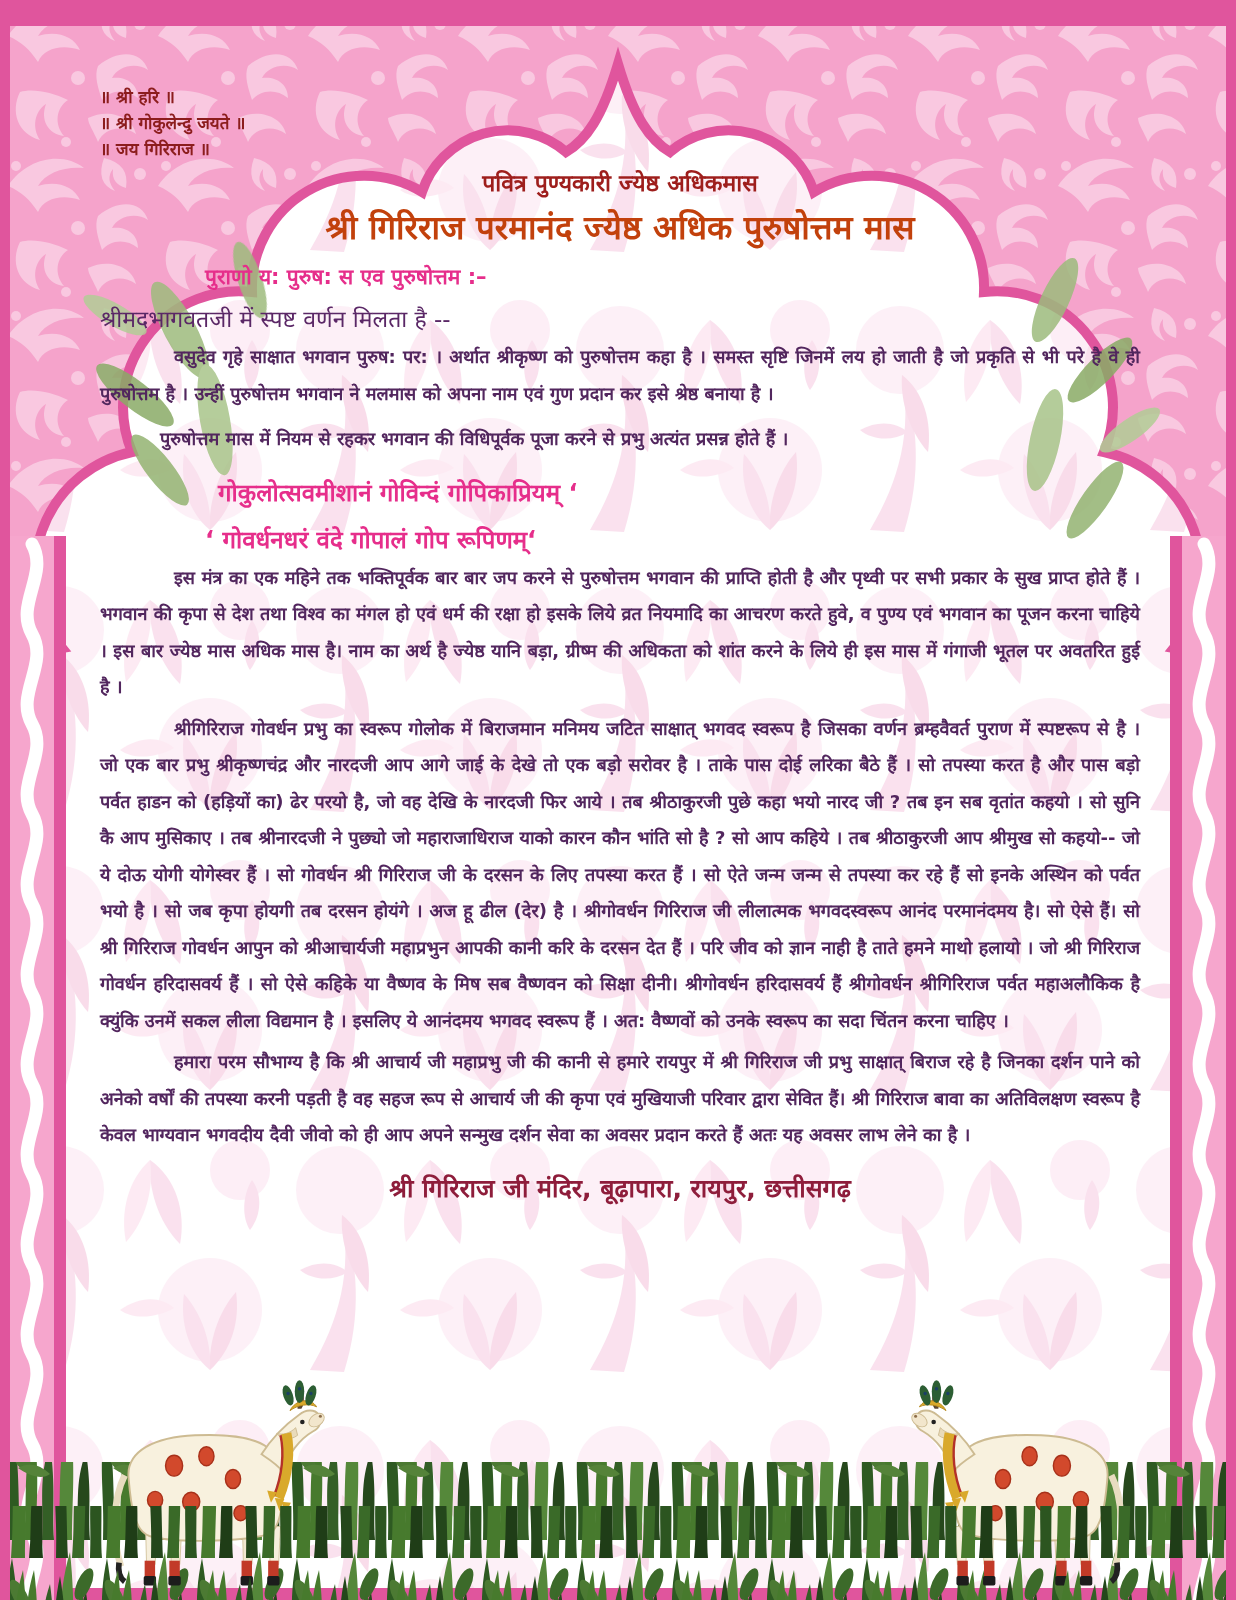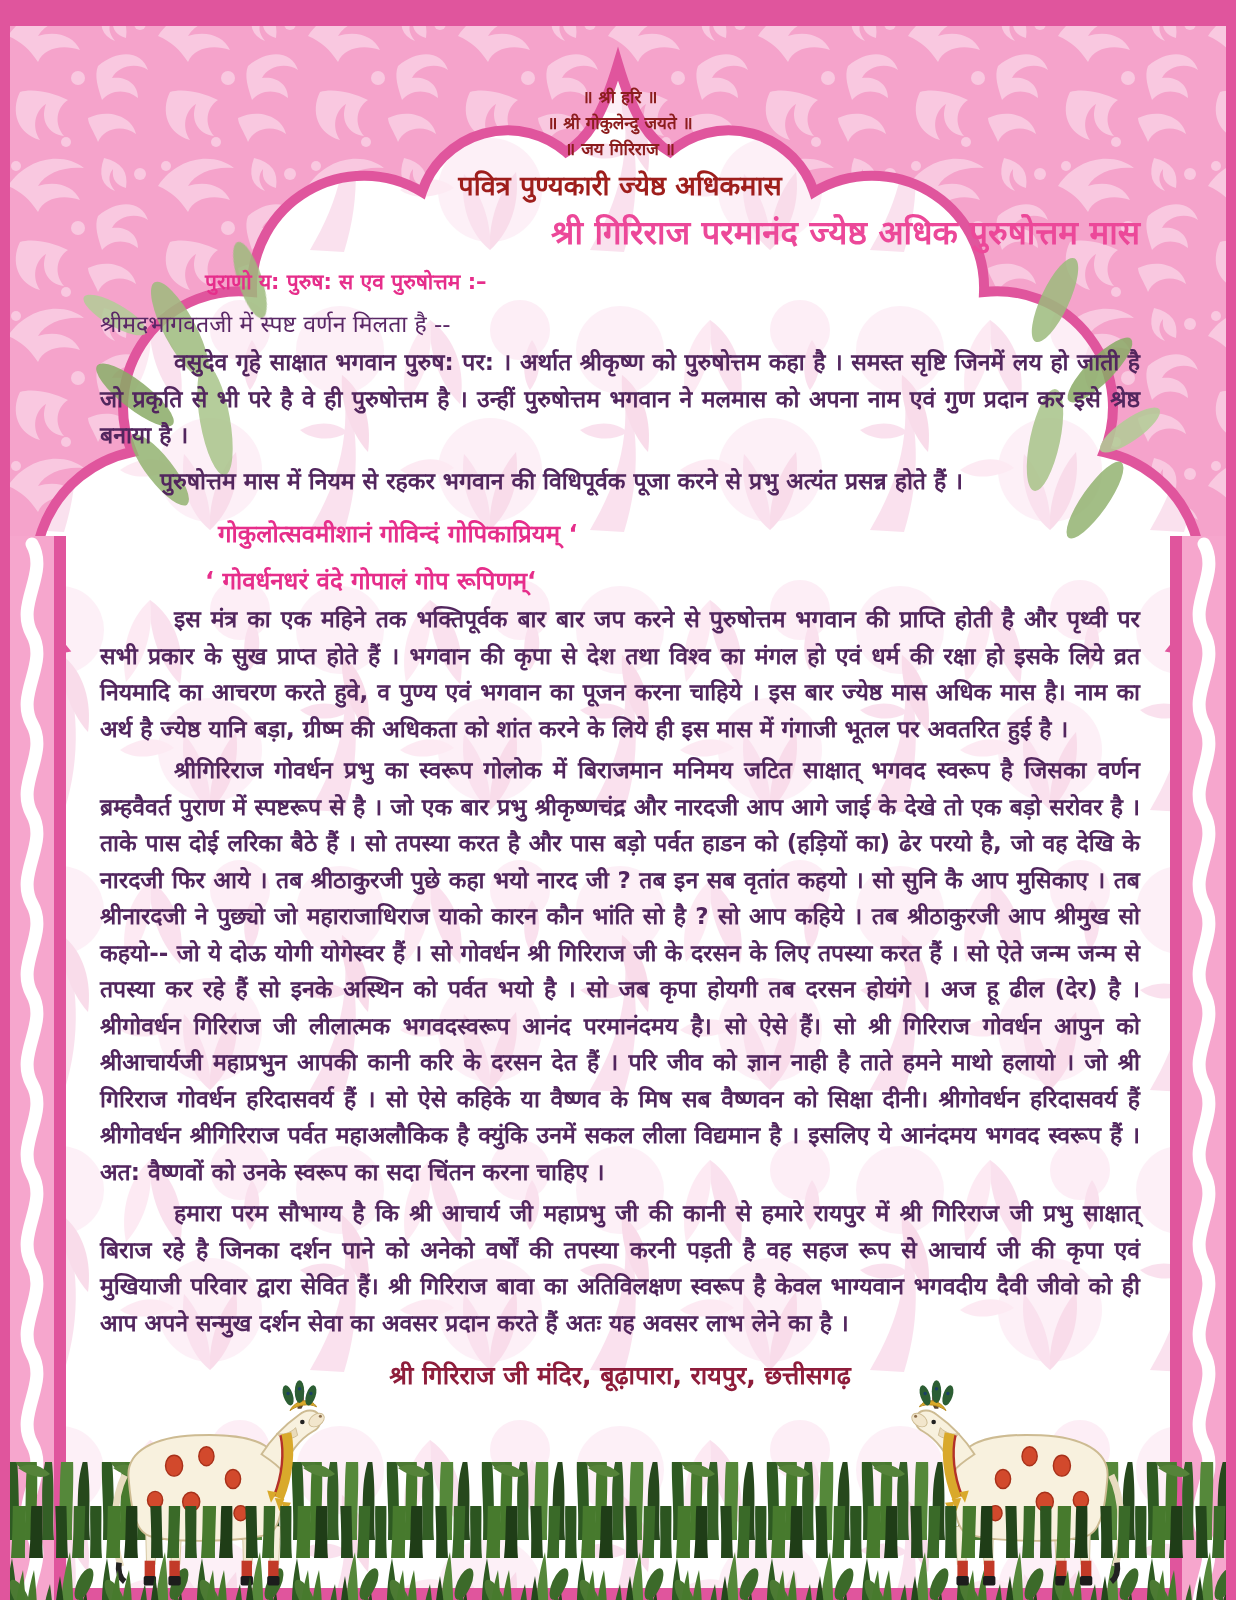--- a/index.html
+++ b/index.html
@@ -8,27 +8,27 @@
     width:1236px;height:1600px;
     overflow:hidden;
     background:#ffffff;
     font-family:"DejaVu Sans", sans-serif;
   }
   .deco{position:absolute;left:0;top:0;}
   .textlayer{
     position:absolute;left:100px;top:84px;width:1040px;
     z-index:5;
   }
-  .invocations{ text-align:center; color:#8c1d1d; font-weight:700; font-size:17px; line-height:26px;}
-  .subtitle{ text-align:center; color:#9e1e1c; font-weight:800; font-size:27px; margin-top:4px;}
-  .title{ text-align:right; color:#ec4899; font-weight:800; font-size:33px; margin:8px 0 10px 0; line-height:44px;}
+  .invocations{ text-align:left; color:#8c1d1d; font-weight:700; font-size:17px; line-height:26px;}
+  .subtitle{ text-align:center; color:#9e1e1c; font-weight:800; font-size:23px; margin-top:4px;}
+  .title{ text-align:center; color:#c2410c; font-weight:800; font-size:33px; margin:8px 0 10px 0; line-height:44px;}
   .heading{ color:#e62e8b; font-weight:800; font-size:21px; margin:12px 0 0 105px;}
   .intro{ color:#5a2766; font-weight:400; font-size:23px; margin-top:12px;}
   p.body{
-    color:#52265e; font-weight:600; font-size:23px; line-height:36.5px;
+    color:#52265e; font-weight:600; font-size:18px; line-height:36.5px;
     text-align:justify; text-indent:74px; margin:5px 0 0 0;
   }
   p.body.p2{ text-indent:60px; margin-top:9px;}
   .mantra{ color:#e62e8b; font-weight:800; font-size:24px;}
   .mantra.m1{ margin:14px 0 0 105px;}
   .mantra.m2{ margin:17px 0 4px 118px;}
   .footerblock{ text-align:center; margin-top:16px;}
   .address{ color:#8e1d3b; font-weight:800; font-size:25px;}
   .contact{ color:#8e1d3b; font-weight:800; font-size:26px; margin-top:13px;}
 </style>

